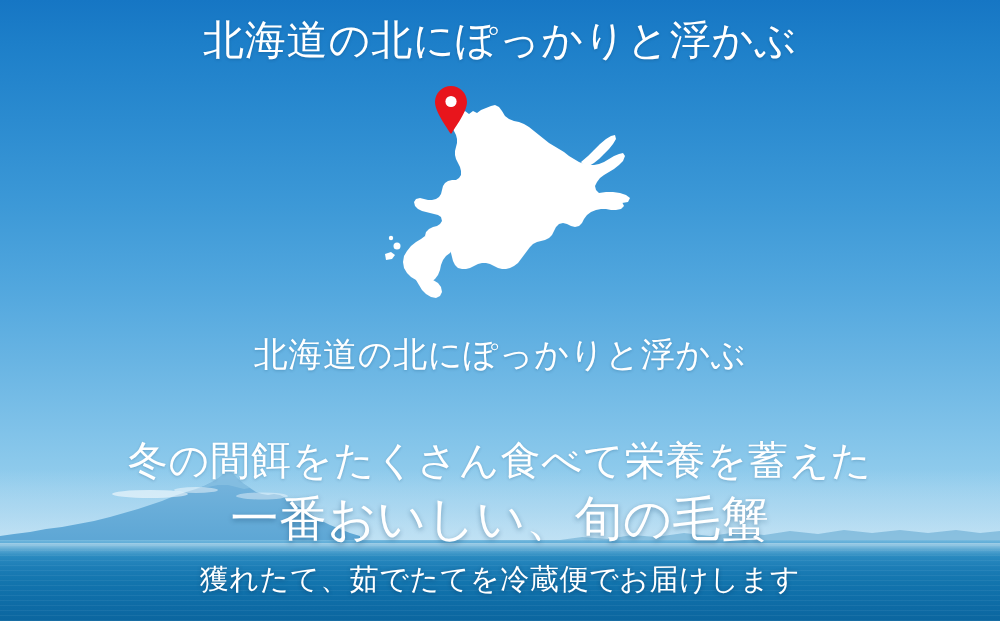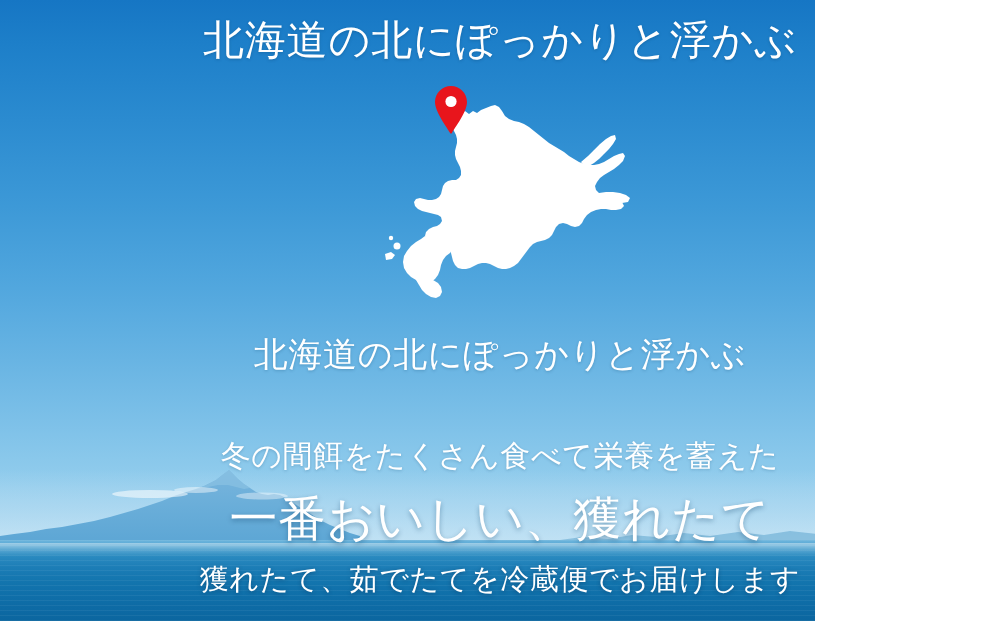--- a/index.html
+++ b/index.html
@@ -3,21 +3,21 @@
 <meta charset="utf-8">
 <title>利尻島 毛蟹</title>
 <style>
   html, body {
     margin: 0;
     padding: 0;
     background: #ffffff;
   }
   #banner {
     position: relative;
-    width: 815px;
+    width: 1000px;
     height: 621px;
     overflow: hidden;
     font-family: "Liberation Serif", "DejaVu Serif", serif;
     text-decoration: underline;
     -webkit-font-smoothing: antialiased;
   }
 
   
   .sky {
     position: absolute;
@@ -134,21 +134,21 @@
     text-shadow: 0 1px 3px rgba(10,60,100,0.30);
   }
   .t-sub {
     top: 338px;
     font-size: 34px;
     line-height: 1.0;
     text-shadow: 0 1px 3px rgba(10,60,100,0.26);
   }
   .t-lead {
     top: 441px;
-    font-size: 30px;
+    font-size: 40px;
     line-height: 1.0;
     text-shadow: 0 1px 3px rgba(10,60,100,0.24);
   }
   .t-head {
     top: 495px;
     font-size: 48px;
     line-height: 1.0;
     letter-spacing: 0.01em;
     text-shadow: 0 2px 5px rgba(8,55,95,0.38);
   }
@@ -262,17 +262,17 @@
       <circle cx="17" cy="16.5" r="5.6" fill="#ffffff"></circle>
     </svg>
   </div>
 
   <div class="txt t-title">北海道の北にぽっかりと浮かぶ</div>
 
   <div class="txt t-sub">北海道の北にぽっかりと浮かぶ</div>
 
   <div class="txt t-lead">冬の間餌をたくさん食べて栄養を蓄えた</div>
 
-  <div class="txt t-head">一番おいしい、獲れたて</div>
+  <div class="txt t-head">一番おいしい、旬の毛蟹</div>
 
   <div class="txt t-foot">獲れたて、茹でたてを冷蔵便でお届けします</div>
 
 </div>
 
 </body></html>

